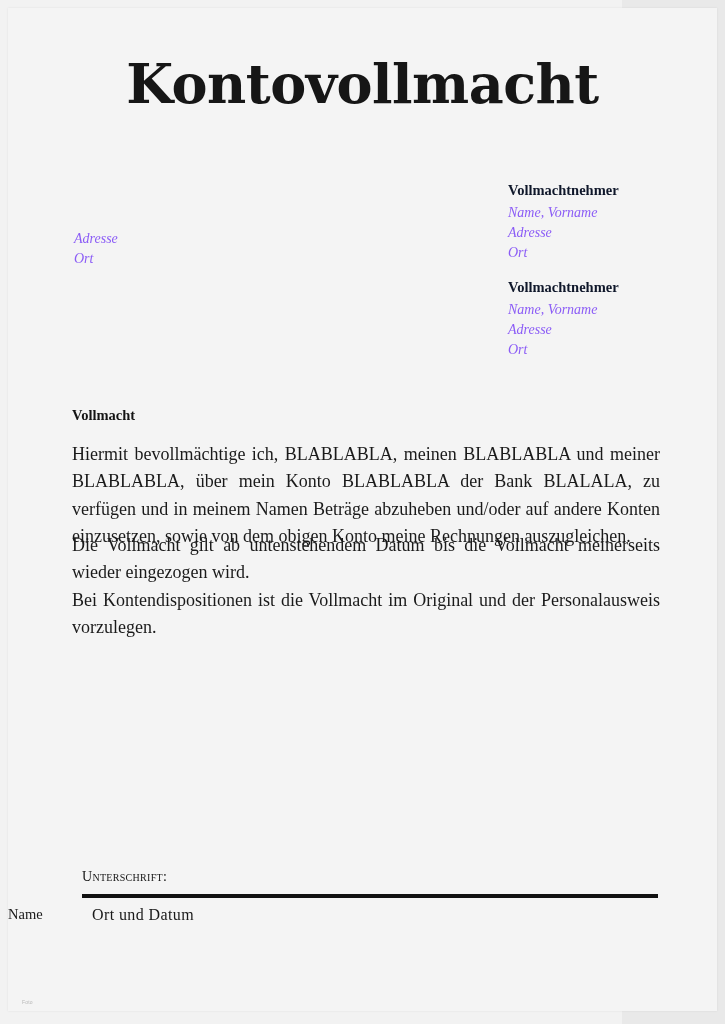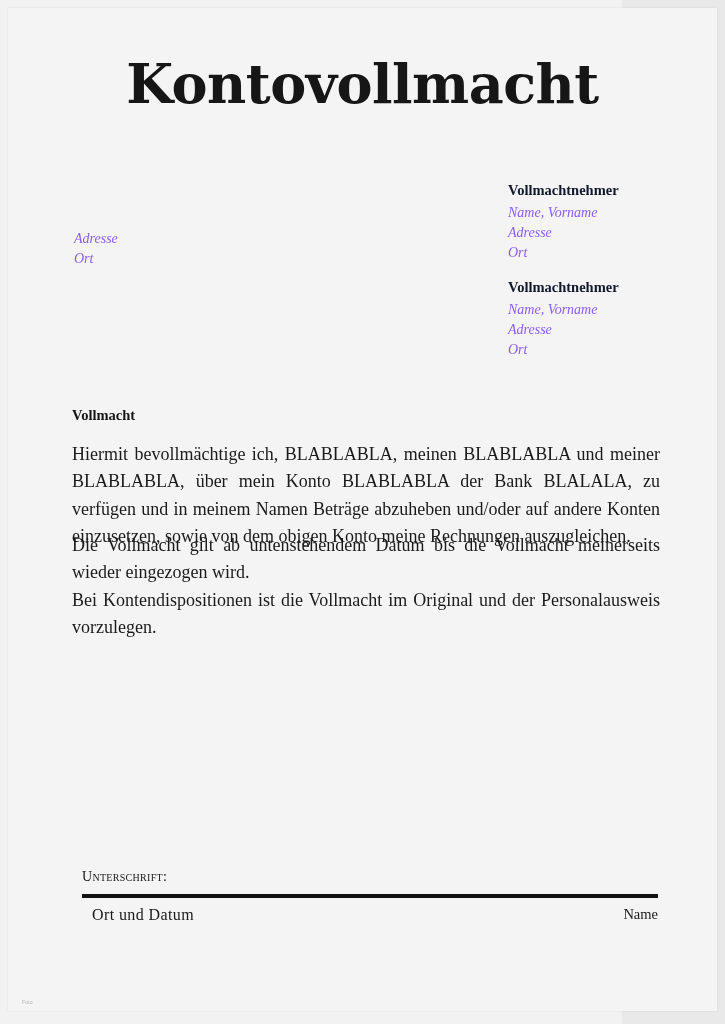--- a/index.html
+++ b/index.html
@@ -128,21 +128,20 @@
     font-family: "Liberation Serif", serif;
     font-size: 16px;
     color: #191919;
     letter-spacing: 0.4px;
   }
   .sig-right {
     position: absolute;
     left: 0;
     top: 898px;
     width: 650px;
-    text-align: right;
     font-family: "Liberation Serif", serif;
     font-size: 14.5px;
     color: #191919;
   }
   .corner-mark {
     position: absolute;
     left: 14px;
     bottom: 6px;
     font-family: "Liberation Sans", sans-serif;
     font-size: 5px;

